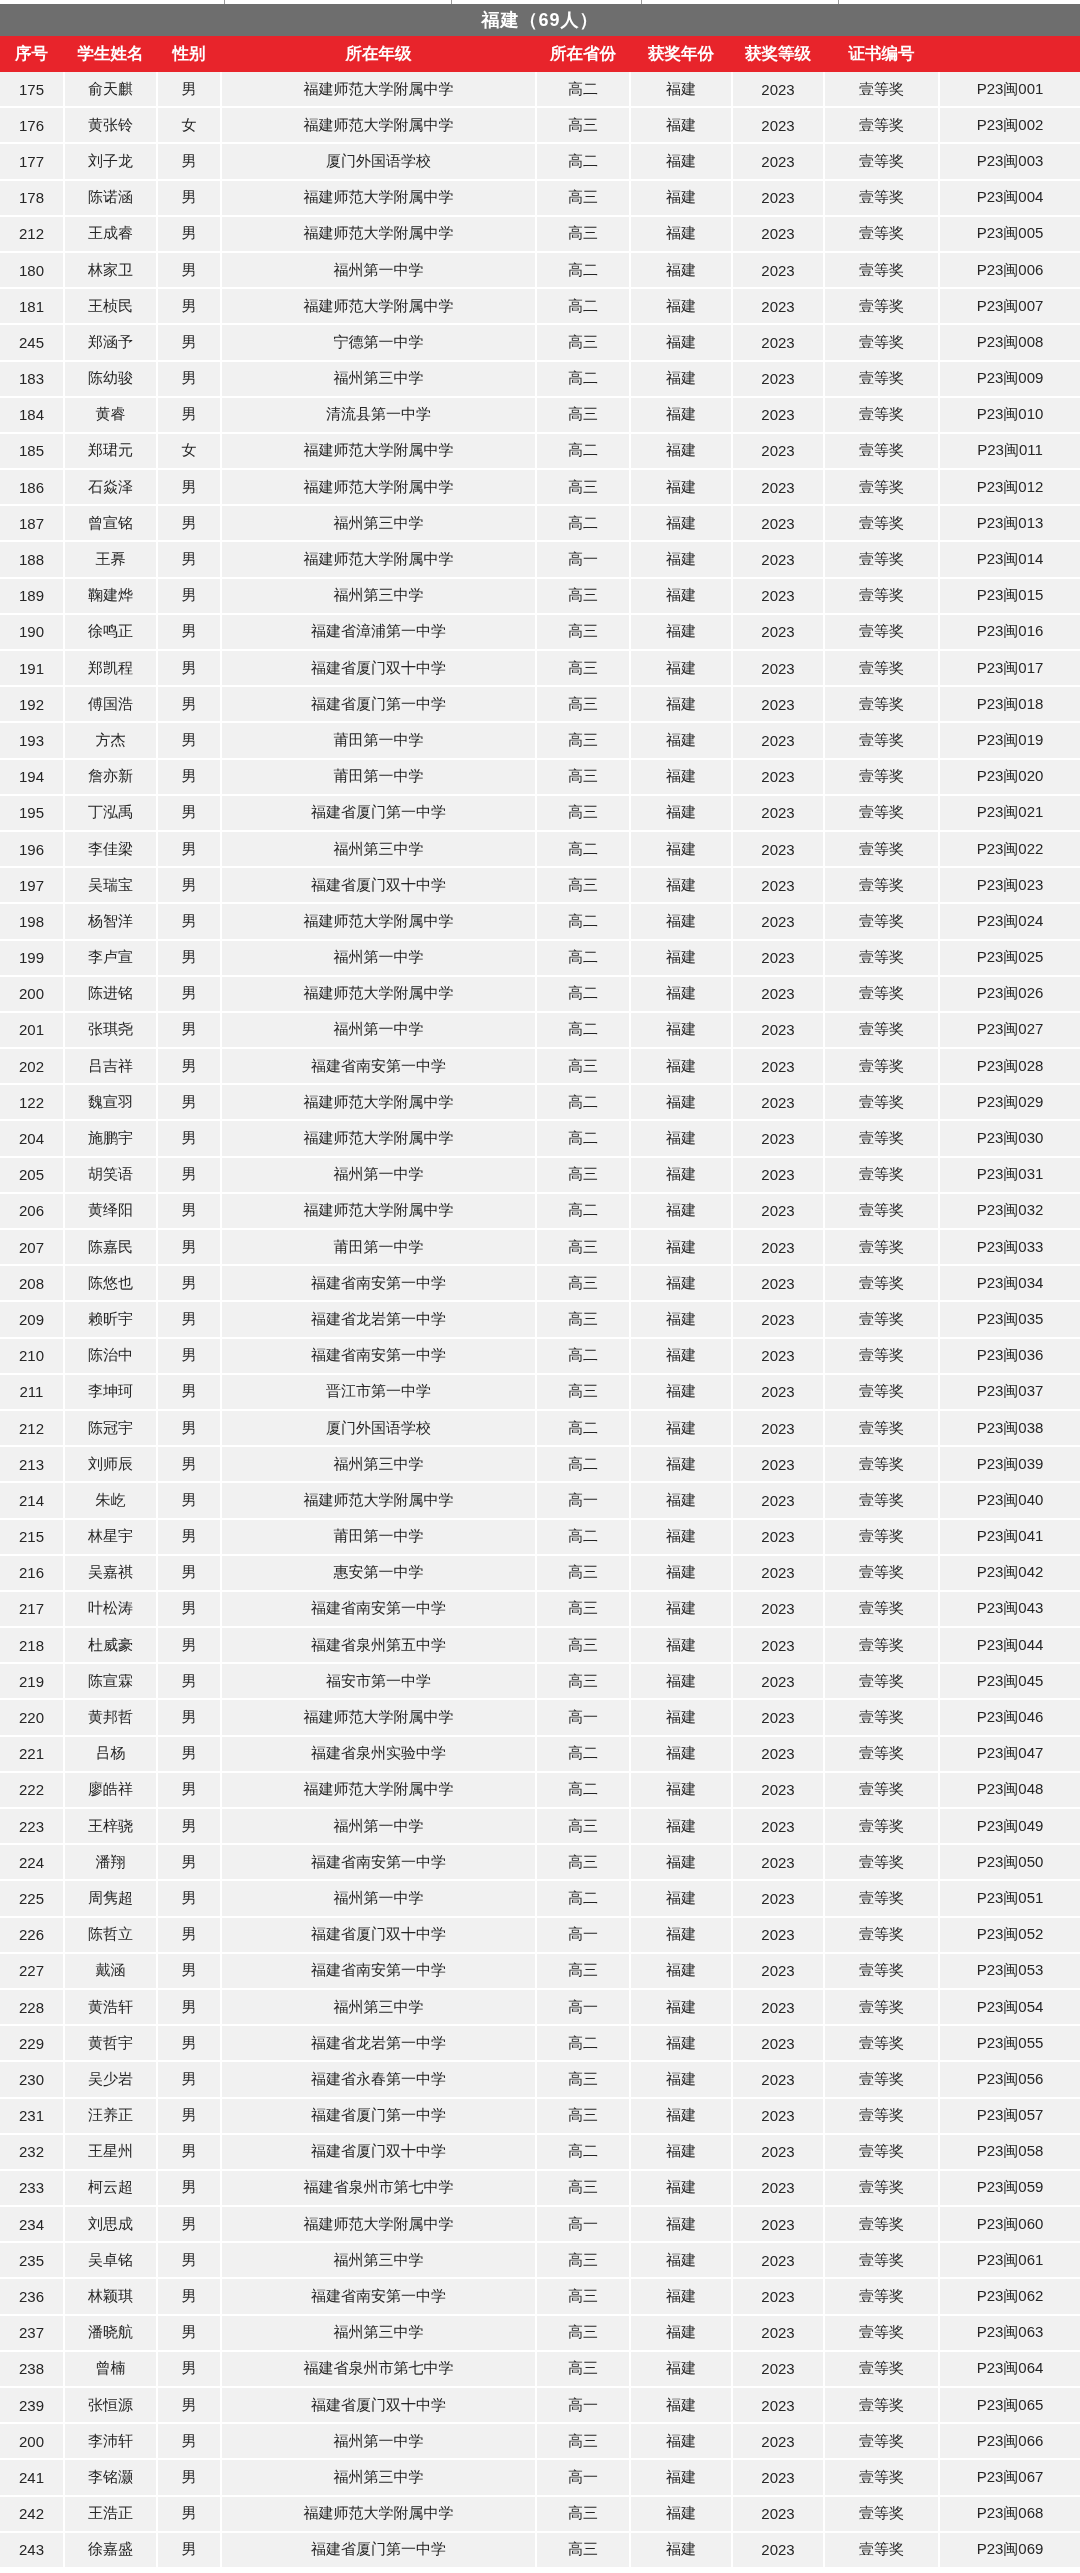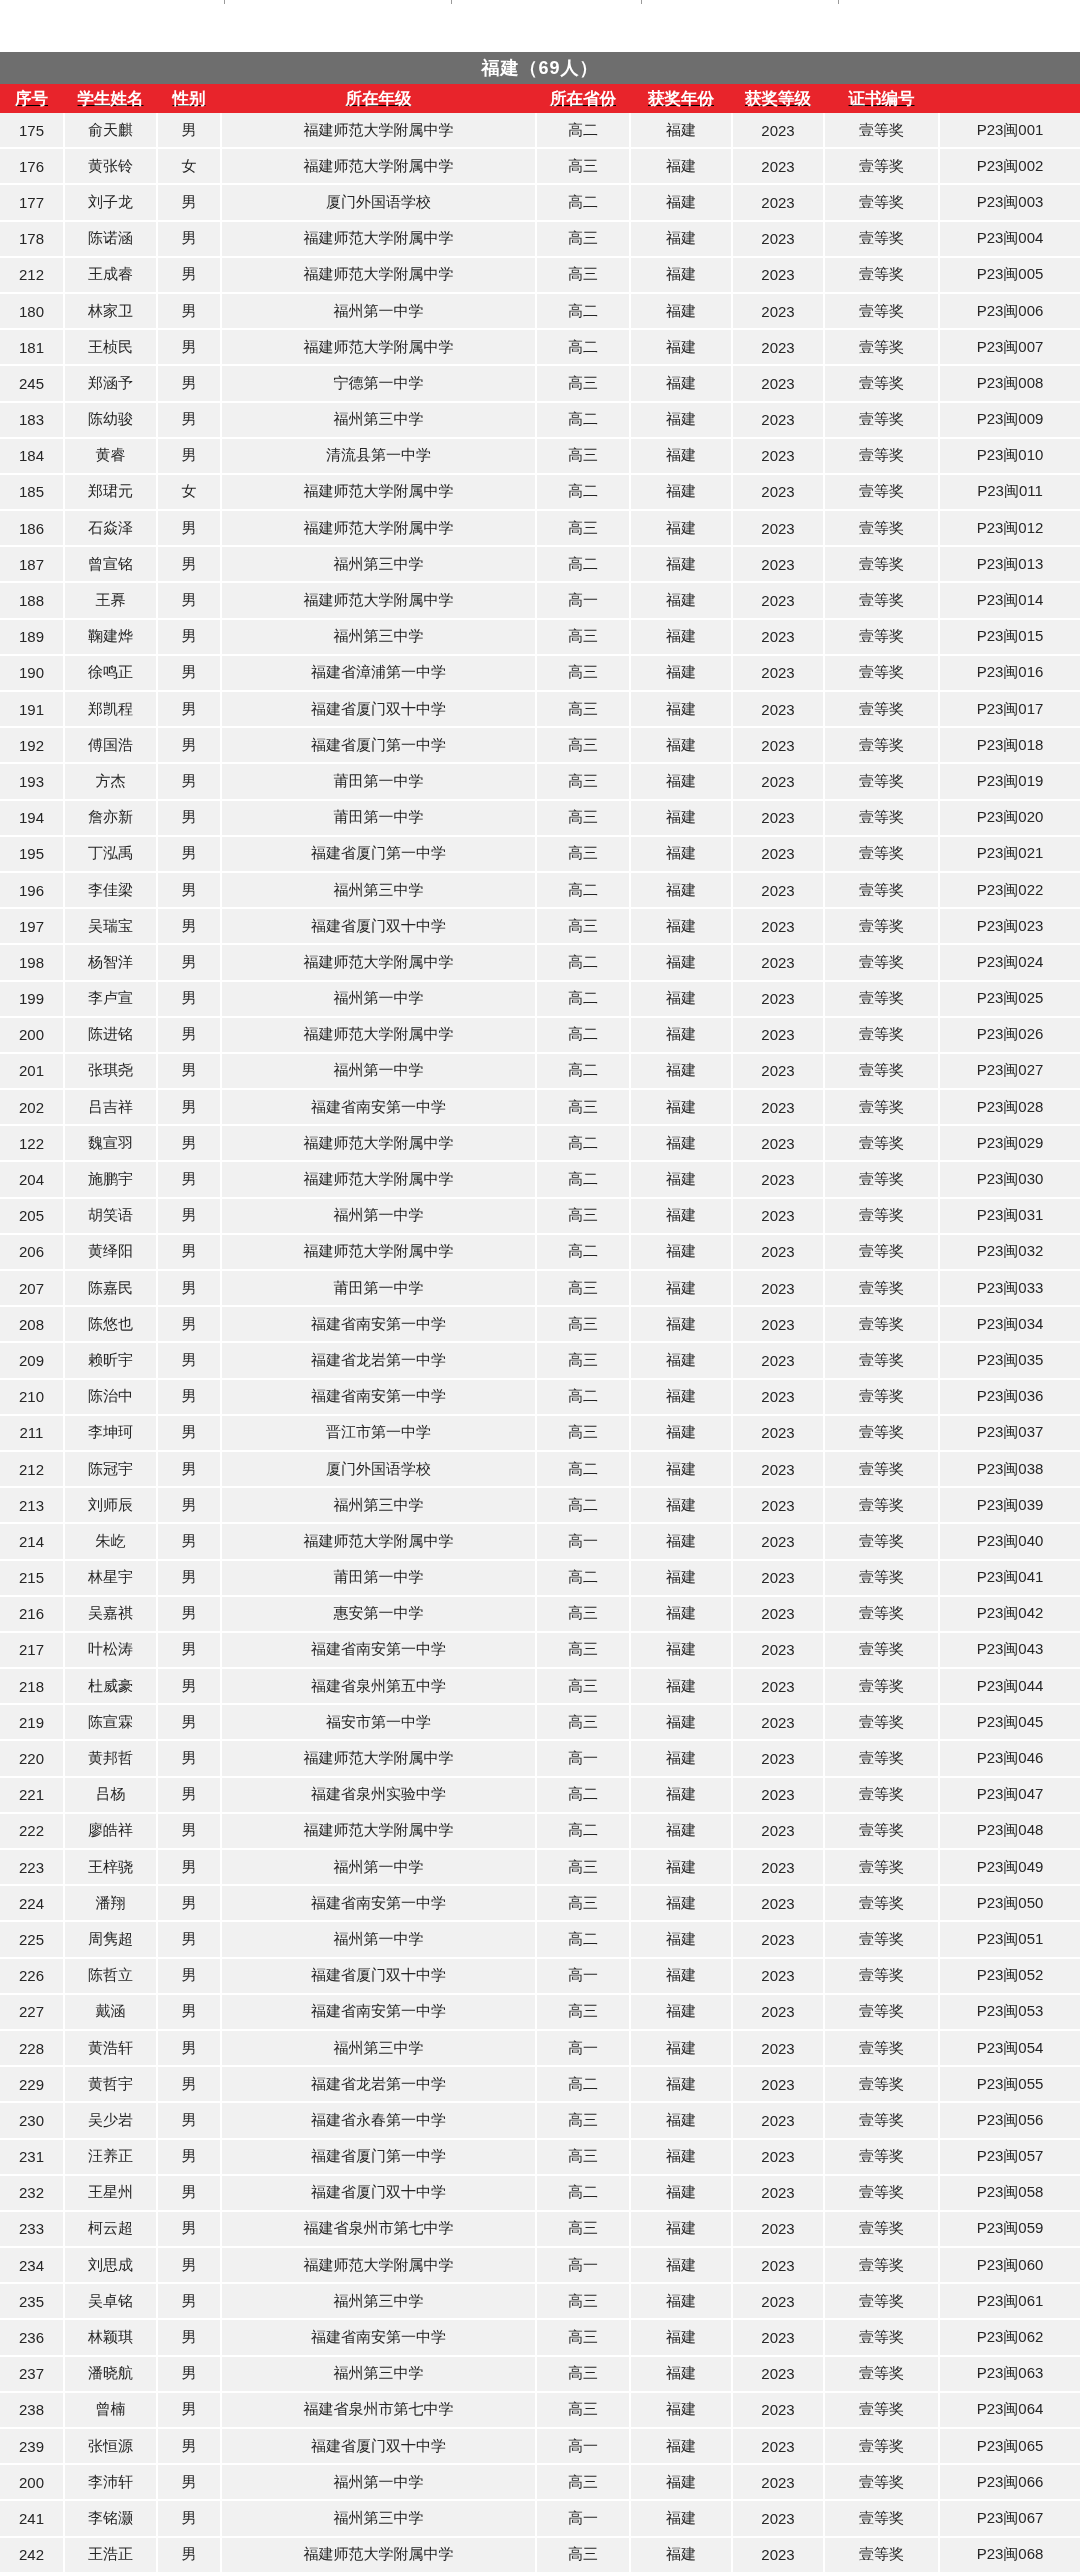--- a/index.html
+++ b/index.html
@@ -16,31 +16,29 @@
   }
   .top-strip .tick{
     position:absolute;top:0;width:1px;height:4px;background:#9a9a9a;
   }
   .title-bar{
     height:32px;
     background:#6e6e6e;
     display:flex;align-items:center;justify-content:center;
     color:#ffffff;font-size:18px;font-weight:bold;
     letter-spacing:1px;
-    margin-top:48px;
   }
   .grid9{
     display:grid;
     grid-template-columns:63px 91px 62px 313px 92px 100px 90px 113px 140px;
     column-gap:2px;
   }
   .header-row{
-    height:29px;
+    height:36px;
     background:#e8242b;
-    text-decoration:underline;
   }
   .hcell{
     display:flex;align-items:center;justify-content:center;
     color:#ffffff;font-size:16.5px;font-weight:bold;
     background:transparent;
     white-space:nowrap;
   }
   .body{background:#ffffff;border-radius:14px;}
   .row{
     height:34.2px;

